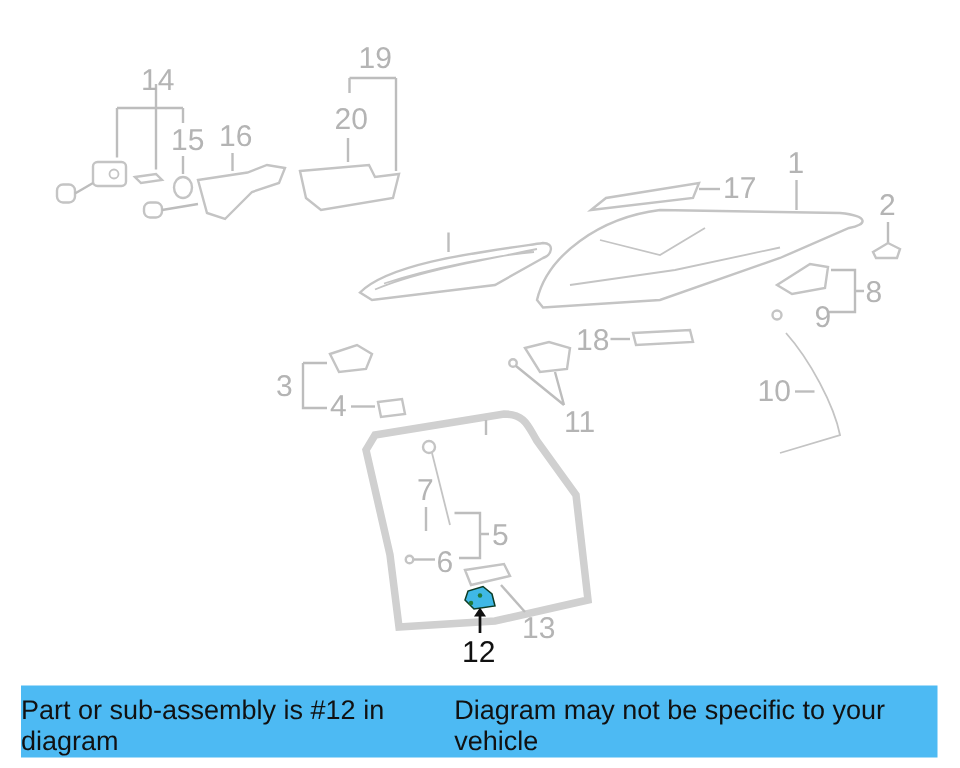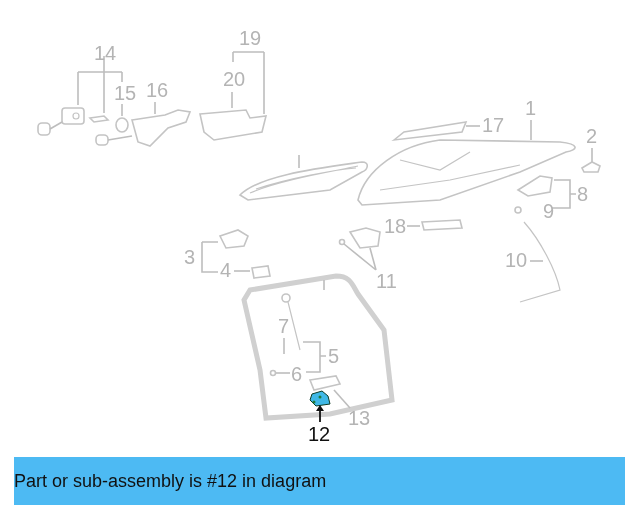--- a/index.html
+++ b/index.html
@@ -4,21 +4,21 @@
 <style>
   html, body { margin:0; padding:0; background:#ffffff; }
   body { width:640px; height:512px; position:relative; overflow:hidden; font-family:"Liberation Sans", sans-serif; }
   #diagram { position:absolute; left:0; top:0; width:640px; height:450px; }
   .lbl { font-family:"Liberation Sans", sans-serif; font-size:20px; fill:#b4b4b4; }
   .lbl-hl { fill:#111111; }
   .ln { stroke:#bdbdbd; stroke-width:1.6; fill:none; }
   .part { stroke:#c4c4c4; stroke-width:1.6; fill:#ffffff; }
   .partf { stroke:#c4c4c4; stroke-width:1.2; fill:none; }
   #banner { position:absolute; left:14px; top:457px; width:611px; height:48px; background:#4dbaf3;
-            display:flex; flex-direction:column; align-items:flex-start; justify-content:center; }
+            display:flex; flex-direction:row; align-items:flex-end; justify-content:center; }
   #banner span { font-size:18px; line-height:21px; color:#111; }
 </style>
 </head>
 <body>
 
 <svg id="diagram" viewBox="0 0 640 450" xmlns="http://www.w3.org/2000/svg">
 
   <g>
     <rect class="part" x="62" y="108" width="22" height="16" rx="3"></rect>
     <circle class="partf" cx="76" cy="116" r="3"></circle>
@@ -108,13 +108,14 @@
     <circle cx="320" cy="397" r="1.5" fill="#1f7a3a"></circle>
     <circle cx="314" cy="402" r="1.5" fill="#1f7a3a"></circle>
   </g>
   <path d="M320 422 L320 408" stroke="#111" stroke-width="1.8"></path>
   <path d="M316 411 L320 405 L324 411 Z" fill="#111"></path>
   <text class="lbl lbl-hl" x="308" y="441">12</text>
 </svg>
 
 <div id="banner">
   <span>Part or sub-assembly is #12 in diagram</span>
+  <span>Diagram may not be specific to your vehicle</span>
 </div>
 
 </body></html>

